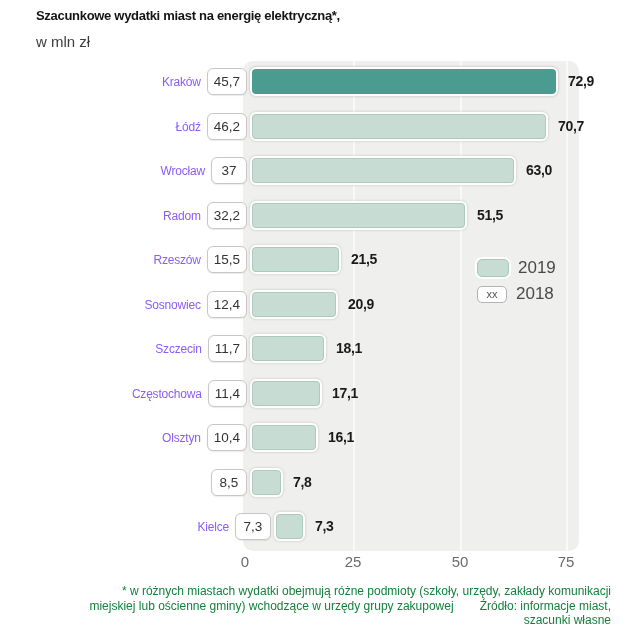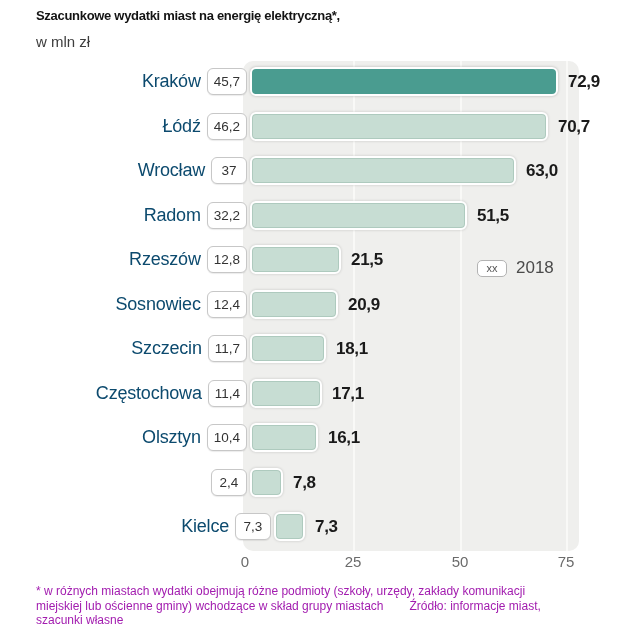--- a/index.html
+++ b/index.html
@@ -21,56 +21,56 @@
   }
   .gridline{position:absolute;top:0;bottom:0;width:2px;background:#f9f9f7;}
   .gl-25{left:110px;}
   .gl-50{left:217px;}
   .gl-75{left:323px;}
   .row{position:absolute;left:0;width:640px;height:29px;}
   .row .left{
     position:absolute;left:0;top:0;width:247px;height:29px;
     display:flex;align-items:center;justify-content:flex-end;gap:6px;
   }
-  .city{font-size:18px;color:#0c4a6e;white-space:nowrap;letter-spacing:-0.2px;}
+  .city{font-size:12px;color:#8b5cf6;white-space:nowrap;letter-spacing:-0.2px;}
   .box2018{
     box-sizing:border-box;height:27px;min-width:36px;padding:0 6px;
     background:#ffffff;border:1.5px solid #c7c7c7;border-radius:6px;
     display:flex;align-items:center;justify-content:center;
     font-size:13.5px;color:#333333;box-shadow:0 1px 1px rgba(0,0,0,0.08);
   }
   .bar{
     position:absolute;left:250px;top:0;height:29px;box-sizing:border-box;
     background:#c7ddd3;border:2px solid #ffffff;border-radius:6px;
     box-shadow:0 0 3px rgba(0,0,0,0.18), inset 0 0 0 1px rgba(130,165,152,0.35);
   }
   .bar.hl{background:#4a9c90;box-shadow:0 0 3px rgba(0,0,0,0.25);}
   .val{
     position:absolute;top:0;height:29px;line-height:29px;
-    font-size:17px;font-weight:700;color:#1a1a1a;white-space:nowrap;letter-spacing:-0.3px;
+    font-size:14px;font-weight:700;color:#1a1a1a;white-space:nowrap;letter-spacing:-0.3px;
   }
   .legend{position:absolute;left:477px;top:257px;}
   .legend-row{display:flex;align-items:center;gap:9px;height:22px;margin-bottom:4px;}
   .swatch-2019{
     width:30px;height:16px;border-radius:5px;background:#c7ddd3;
     border:1px solid #a9c6ba;box-shadow:0 0 0 2px #ffffff;
   }
   .swatch-2018{
     box-sizing:border-box;width:30px;height:17px;border-radius:5px;background:#ffffff;
     border:1.5px solid #b3b3b3;display:flex;align-items:center;justify-content:center;
     font-size:11px;color:#555555;
   }
   .legend-label{font-size:17px;color:#4a4a4a;}
   .tick{
     position:absolute;top:553px;transform:translateX(-50%);
     font-size:15px;color:#6b6b6b;
   }
   .footnote{
     position:absolute;left:36px;top:584px;width:575px;
-    font-size:12px;line-height:14.5px;color:#a21caf;
+    font-size:12px;line-height:14.5px;color:#15803d;text-align:right;
   }
   .src{margin-left:26px;margin-top:40px;}
 </style>
 </head>
 <body>
 
 <div class="canvas">
 
   <div class="title">Szacunkowe wydatki miast na energię elektryczną*,</div>
   <div class="subtitle">w mln zł</div>
@@ -110,21 +110,21 @@
         <div class="left">
           <span class="city">Radom</span>
           <span class="box2018">32,2</span>
         </div>
         <div class="bar" style="width: 217px;"></div>
         <span class="val" style="left: 477px;">51,5</span>
       </div>
       <div class="row" style="top: 245px;">
         <div class="left">
           <span class="city">Rzeszów</span>
-          <span class="box2018">12,8</span>
+          <span class="box2018">15,5</span>
         </div>
         <div class="bar" style="width: 91px;"></div>
         <span class="val" style="left: 351px;">21,5</span>
       </div>
       <div class="row" style="top: 290px;">
         <div class="left">
           <span class="city">Sosnowiec</span>
           <span class="box2018">12,4</span>
         </div>
         <div class="bar" style="width: 88px;"></div>
@@ -149,46 +149,50 @@
       <div class="row" style="top: 423px;">
         <div class="left">
           <span class="city">Olsztyn</span>
           <span class="box2018">10,4</span>
         </div>
         <div class="bar" style="width: 68px;"></div>
         <span class="val" style="left: 328px;">16,1</span>
       </div>
       <div class="row" style="top: 468px;">
         <div class="left">
-          <span class="box2018">2,4</span>
+          <span class="box2018">8,5</span>
         </div>
         <div class="bar" style="width: 33px;"></div>
         <span class="val" style="left: 293px;">7,8</span>
       </div>
       <div class="row" style="top: 512px; margin-left: 24px;">
         <div class="left">
           <span class="city">Kielce</span>
           <span class="box2018">7,3</span>
         </div>
         <div class="bar" style="width: 31px;"></div>
         <span class="val" style="left: 291px;">7,3</span>
       </div>
     </div>
 
   <div class="legend">
     <div class="legend-row">
+      <div class="swatch-2019"></div>
+      <div class="legend-label">2019</div>
+    </div>
+    <div class="legend-row">
       <div class="swatch-2018">xx</div>
       <div class="legend-label">2018</div>
     </div>
   </div>
 
   <div class="tick" style="left:245px">0</div>
   <div class="tick" style="left:353px">25</div>
   <div class="tick" style="left:460px">50</div>
   <div class="tick" style="left:566px">75</div>
 
   <div class="footnote">
     <div>* w różnych miastach wydatki obejmują różne podmioty (szkoły, urzędy, zakłady komunikacji</div>
-    <div><span>miejskiej lub ościenne gminy) wchodzące w skład grupy miastach</span><span class="src">Źródło: informacje miast,</span></div>
+    <div><span>miejskiej lub ościenne gminy) wchodzące w urzędy grupy zakupowej</span><span class="src">Źródło: informacje miast,</span></div>
     <div>szacunki własne</div>
   </div>
 
 </div>
 
 </body></html>

